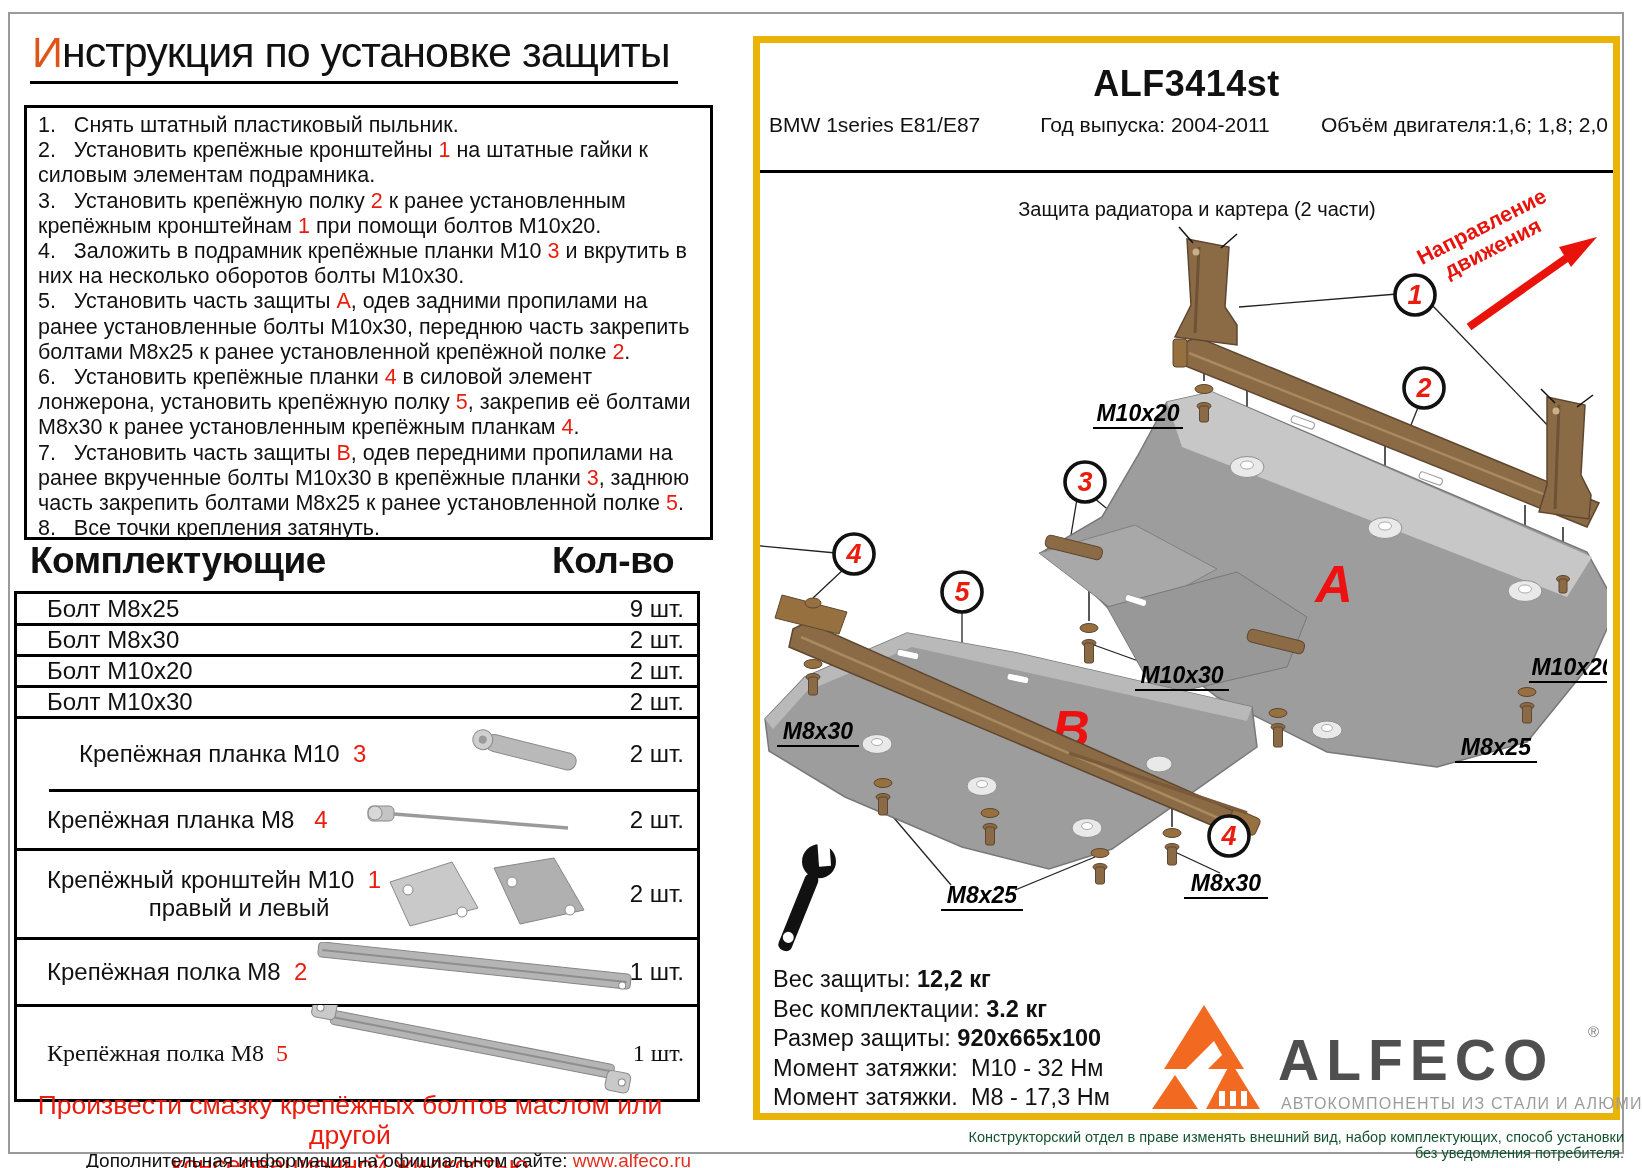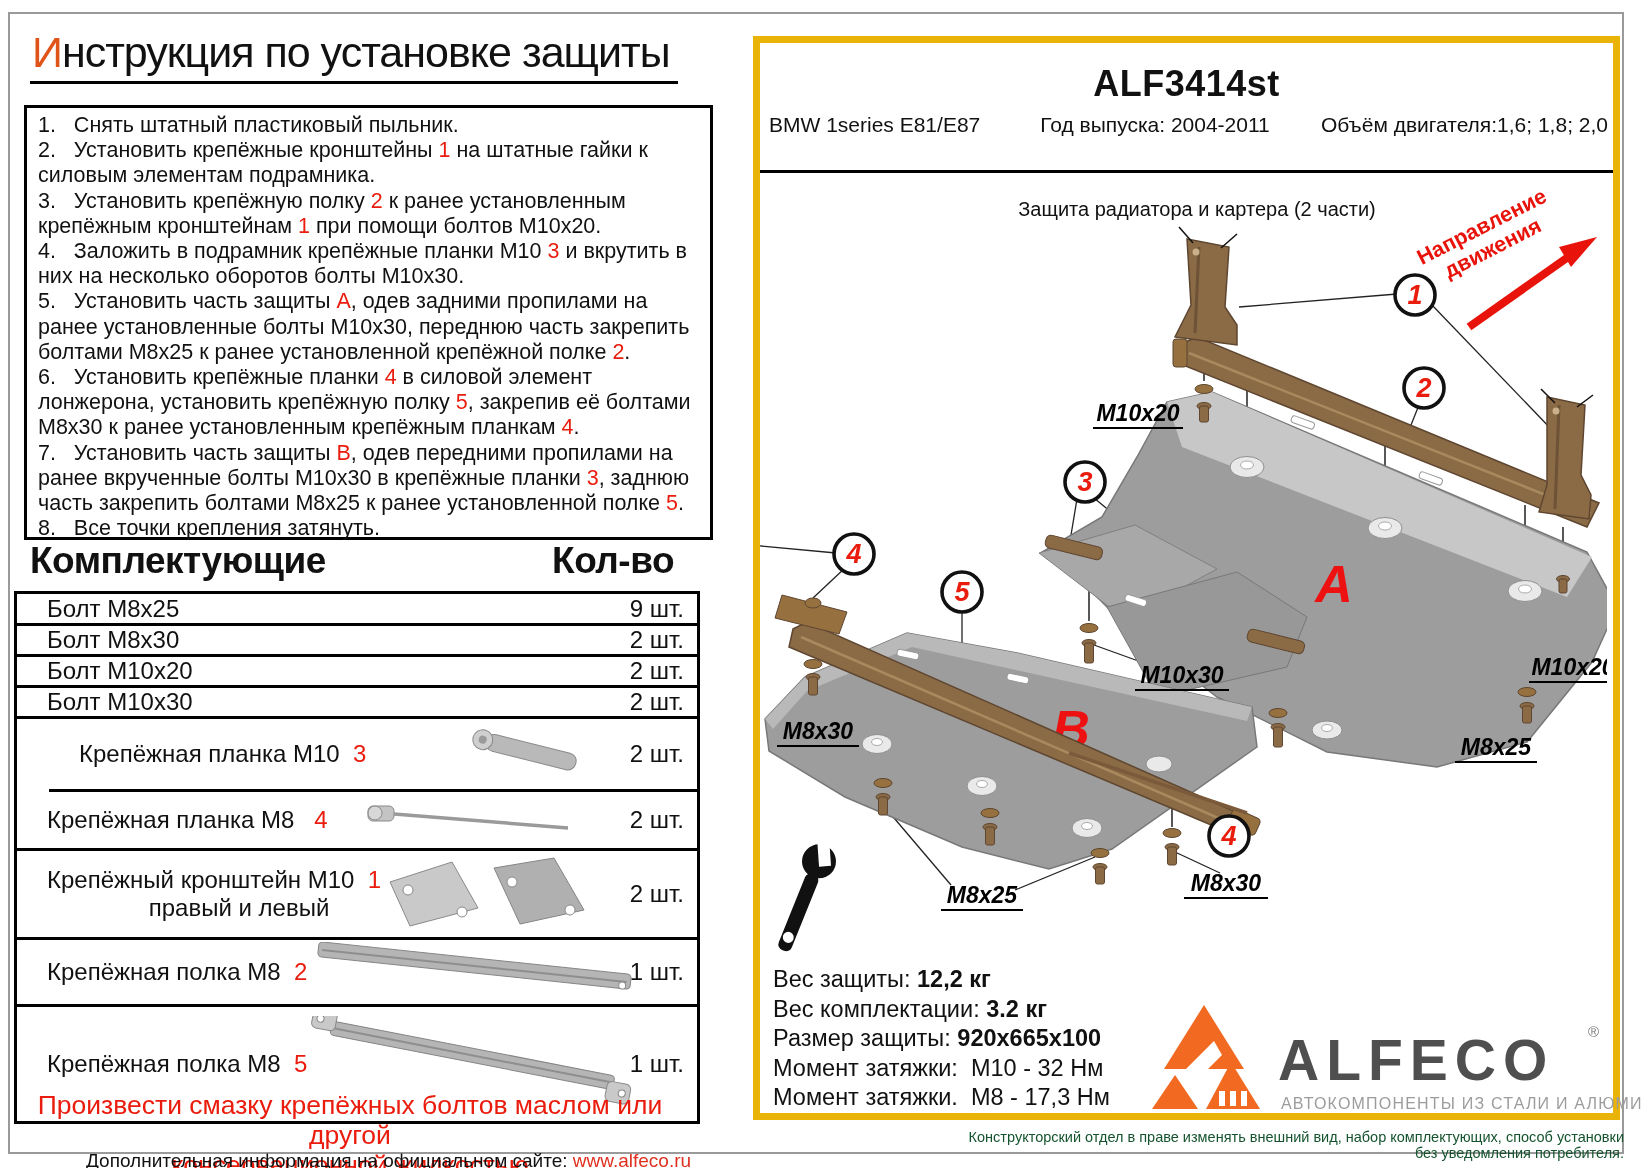--- a/index.html
+++ b/index.html
@@ -136,21 +136,21 @@
       <div class="comp-name"><span>Крепёжная полка М8&nbsp;&nbsp;</span><span class="red">2</span></div>
       <div class="part-img" style="left: 292px; top: 50%; transform: translateY(-50%);"><svg width="330" height="56" viewBox="0 0 330 56">
           <g transform="rotate(6 165 28)">
             <rect x="8" y="16" width="314" height="15" rx="4" fill="#b5b5b5" stroke="#858585"></rect>
             <line x1="12" y1="24" x2="318" y2="24" stroke="#8e8e8e" stroke-width="2"></line>
             <circle cx="314" cy="28" r="3.5" fill="#fff" stroke="#8a8a8a"></circle>
           </g>
         </svg></div>
       <div class="comp-qty">1 шт.</div>
     </div>
-    <div class="comp-row" style="height: 114px;">
+    <div class="comp-row" style="height: 92px; font-family: Liberation Serif, serif;">
       <div class="comp-name"><span>Крепёжная полка М8&nbsp;&nbsp;</span><span class="red">5</span></div>
       <div class="part-img" style="left: 288px; top: 50%; transform: translateY(-50%);"><svg width="330" height="92" viewBox="0 0 330 92">
           <g transform="rotate(11 165 46)">
             <rect x="22" y="32" width="288" height="14" rx="4" fill="#b5b5b5" stroke="#858585"></rect>
             <line x1="26" y1="39" x2="306" y2="39" stroke="#8e8e8e" stroke-width="2"></line>
             <rect x="2" y="22" width="24" height="20" rx="5" fill="#c9c9c9" stroke="#8a8a8a"></rect>
             <rect x="304" y="38" width="24" height="20" rx="5" fill="#c9c9c9" stroke="#8a8a8a"></rect>
             <circle cx="10" cy="32" r="3.5" fill="#fff" stroke="#8a8a8a"></circle>
             <circle cx="320" cy="48" r="3.5" fill="#fff" stroke="#8a8a8a"></circle>
           </g>

